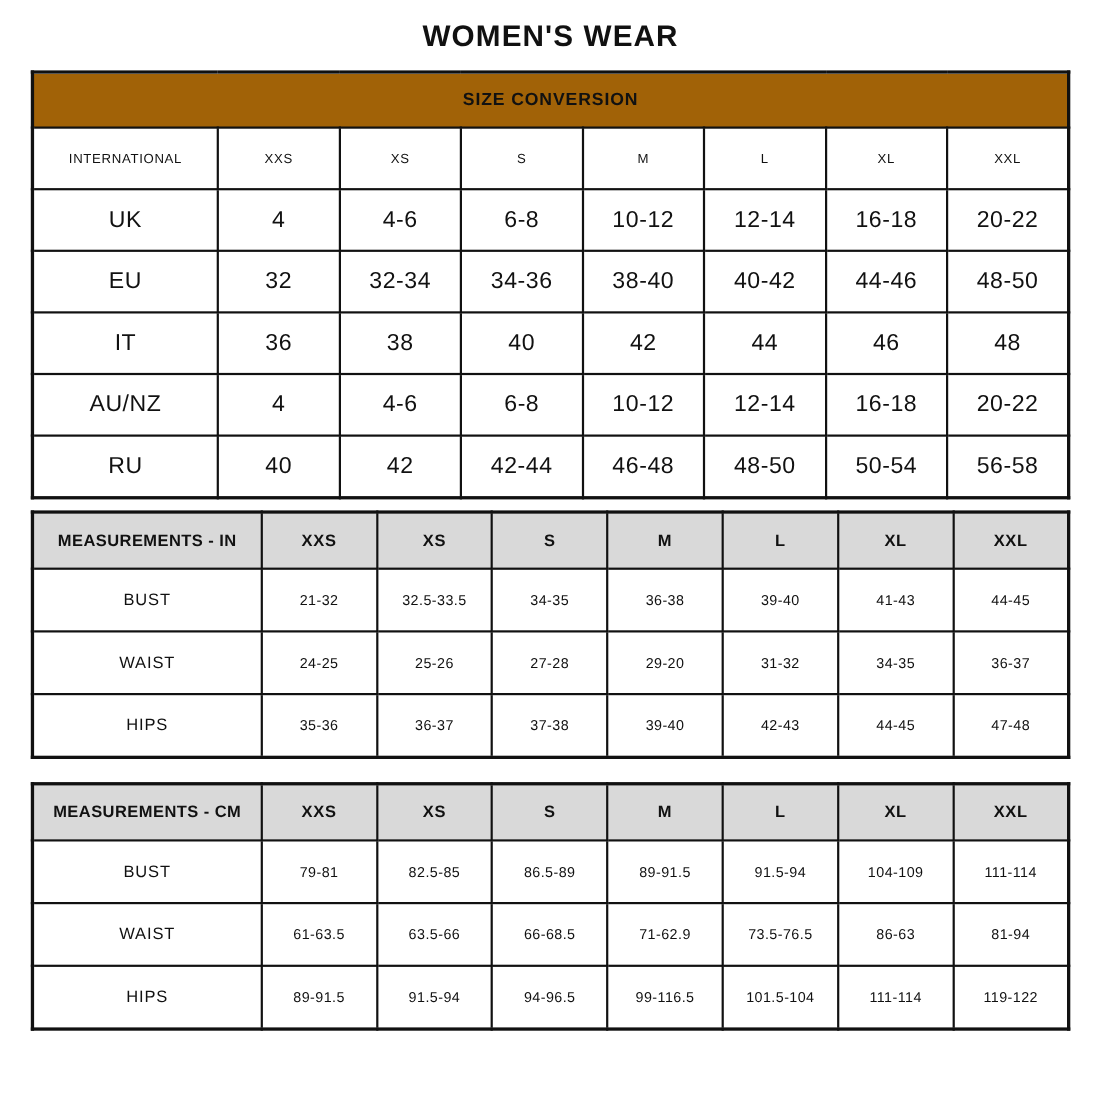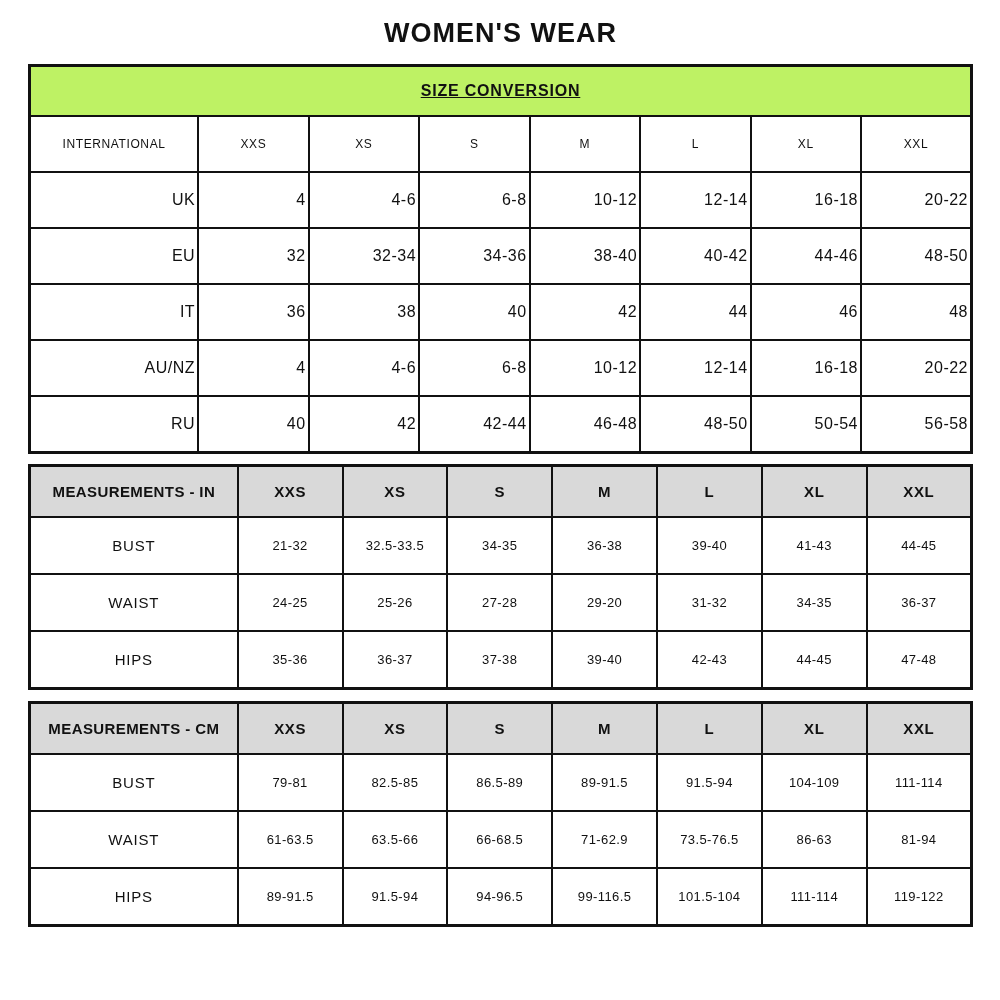--- a/index.html
+++ b/index.html
@@ -36,41 +36,39 @@
     text-align: center;
     vertical-align: middle;
     padding: 0 2px;
     overflow: hidden;
     white-space: nowrap;
   }
   
   .t-size { margin-bottom: 10px; }
   .t-size .banner {
     height: 48px;
-    background: #bef264;
+    background: #a16207;
     font-size: 16px;
     font-weight: 700;
     letter-spacing: 0.8px;
-    text-decoration: underline;
   }
   .t-size .col-head th {
     height: 54px;
     font-weight: 400;
     font-size: 12px;
     letter-spacing: 0.6px;
     background: #ffffff;
   }
   .t-size tbody td {
     height: 54px;
-    font-size: 16px;
+    font-size: 21px;
     letter-spacing: 0.5px;
-    text-align: right;
   }
   
-  .t-meas { margin-bottom: 11px; }
+  .t-meas { margin-bottom: 21px; }
   .t-meas thead th {
     height: 49px;
     background: #d9d9d9;
     font-weight: 700;
     font-size: 15px;
     letter-spacing: 0.6px;
   }
   .t-meas thead th.corner { font-size: 15px; letter-spacing: 0.4px; }
   .t-meas tbody td {
     height: 55px;

